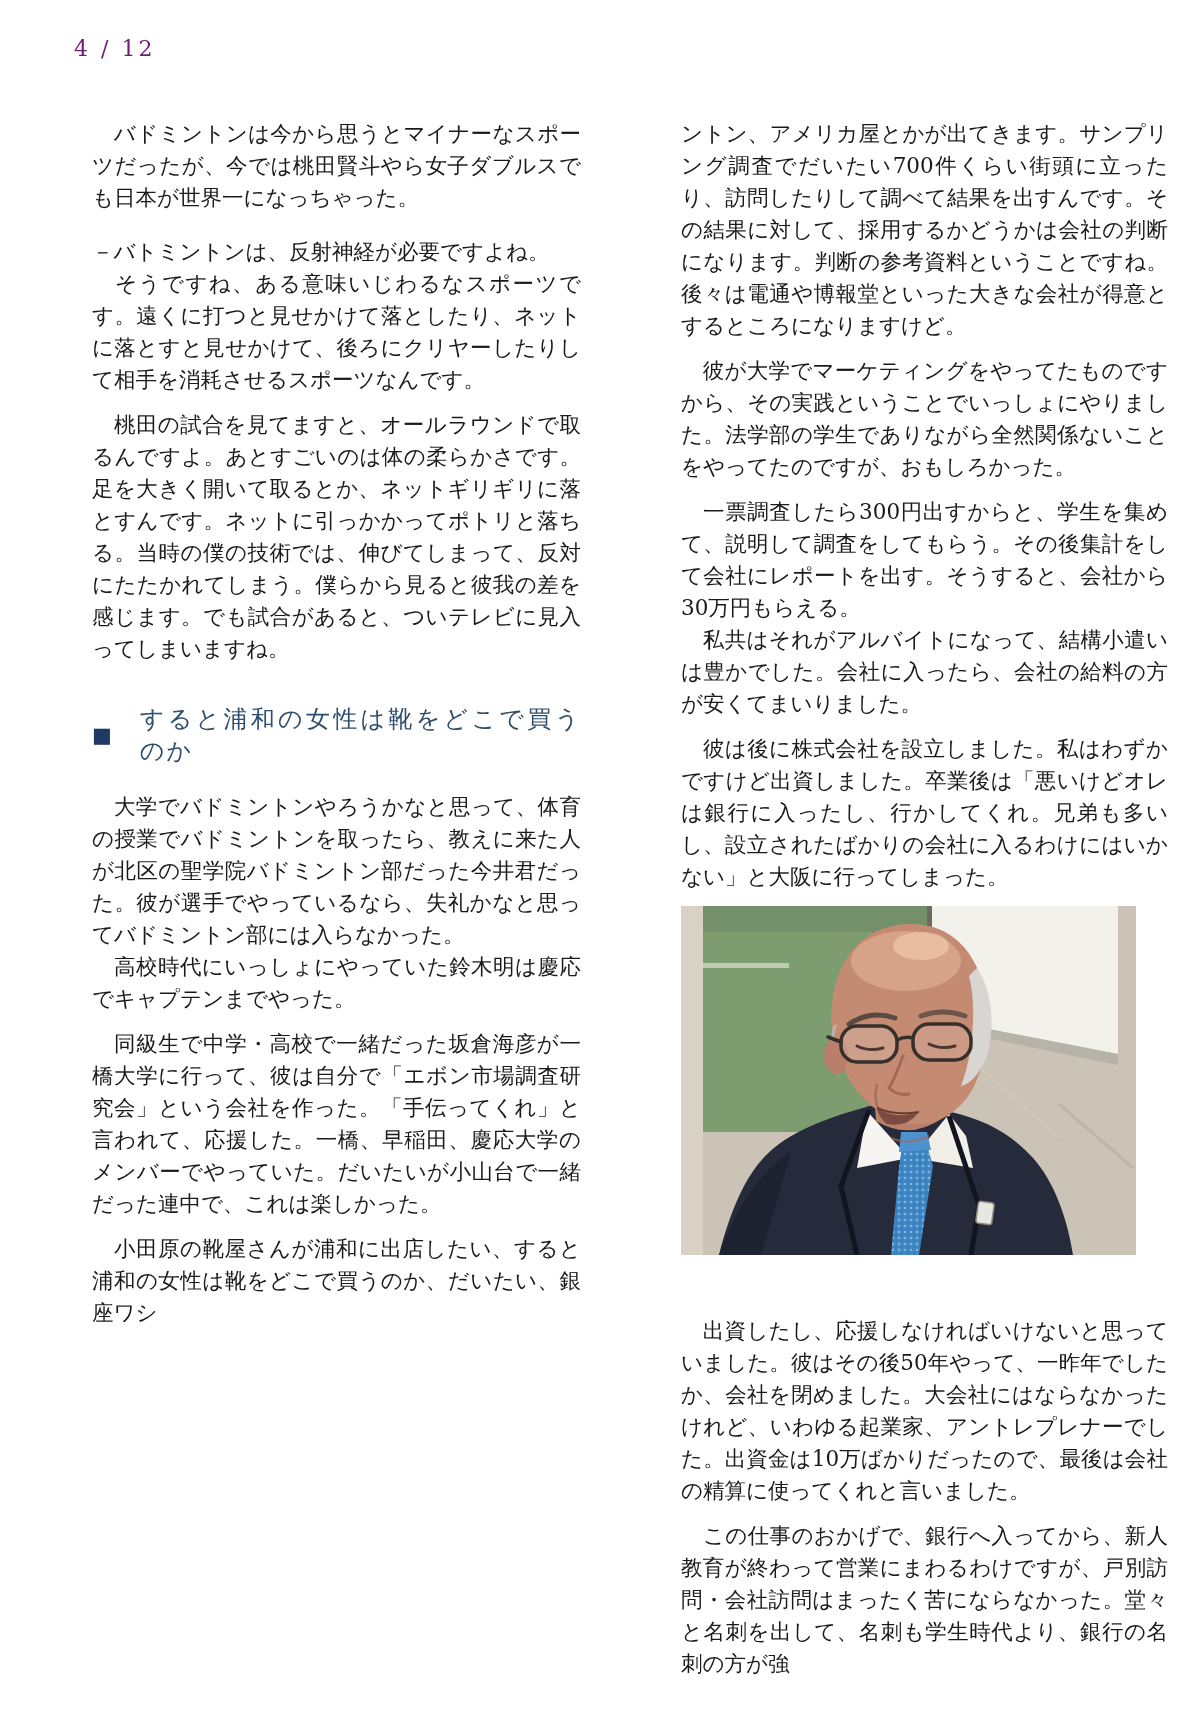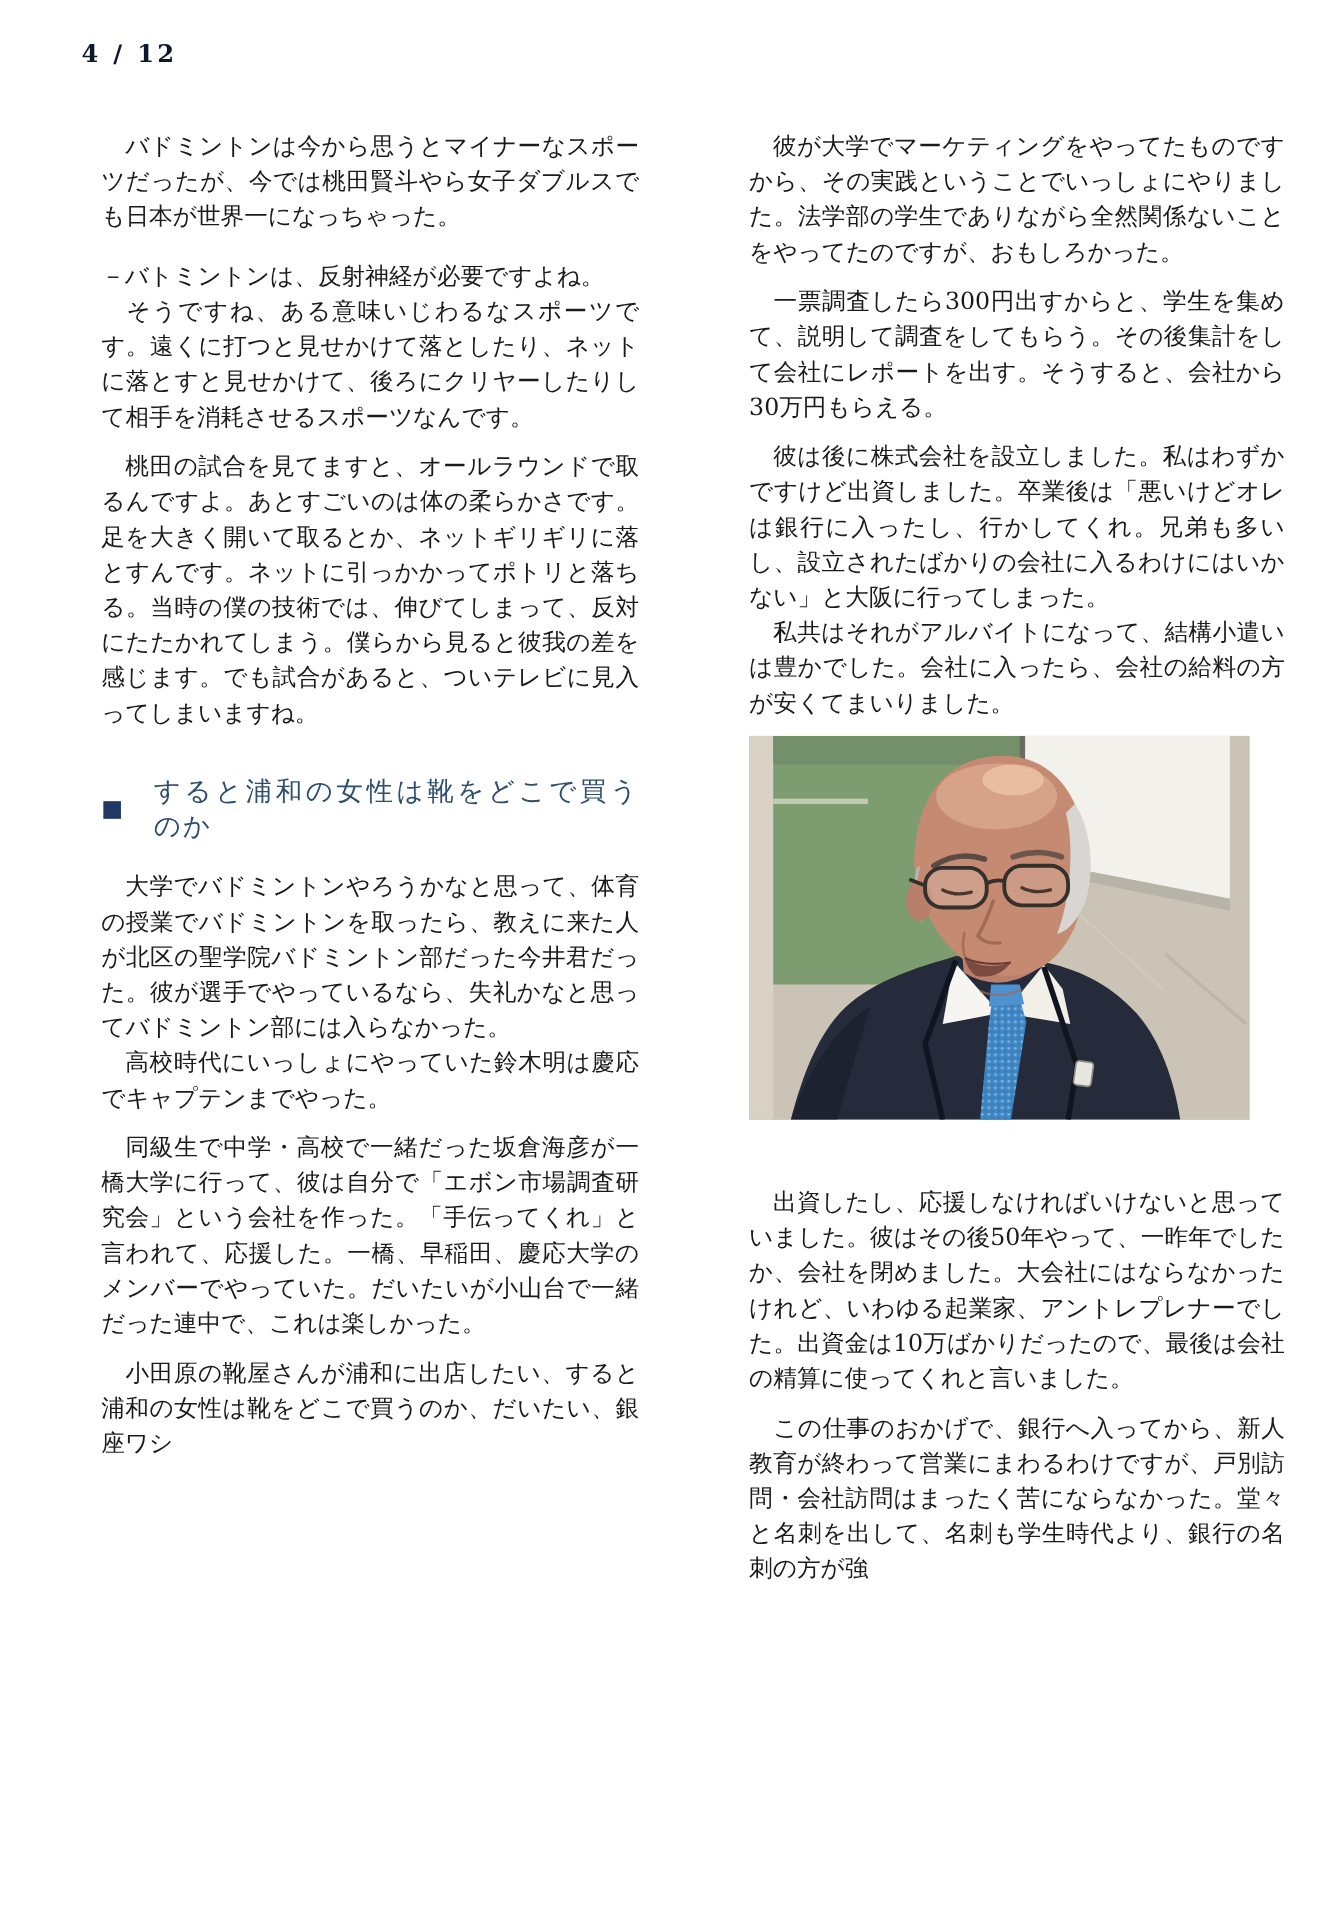--- a/index.html
+++ b/index.html
@@ -14,23 +14,22 @@
     overflow: hidden;
     font-family: "DejaVu Serif", serif;
     color: #1a1a1a;
   }
   .page-header {
     position: absolute;
     left: 74px;
     top: 36px;
     font-size: 22px;
     letter-spacing: 3px;
-    color: #0f172a;
+    color: #701a75;
     font-family: "DejaVu Serif", serif;
-    font-weight: bold;
   }
   .column {
     position: absolute;
     top: 118px;
     font-size: 21.5px;
     line-height: 32px;
     text-align: justify;
     word-break: break-all;
     overflow-wrap: anywhere;
     margin-left: 35px;
@@ -86,24 +85,25 @@
     <span>すると浦和の女性は靴をどこで買うのか</span>
   </h2>
 
   <p class="para">　大学でバドミントンやろうかなと思って、体育の授業でバドミントンを取ったら、教えに来た人が北区の聖学院バドミントン部だった今井君だった。彼が選手でやっているなら、失礼かなと思ってバドミントン部には入らなかった。</p>
   <p class="para tight">　高校時代にいっしょにやっていた鈴木明は慶応でキャプテンまでやった。</p>
   <p class="para">　同級生で中学・高校で一緒だった坂倉海彦が一橋大学に行って、彼は自分で「エボン市場調査研究会」という会社を作った。「手伝ってくれ」と言われて、応援した。一橋、早稲田、慶応大学のメンバーでやっていた。だいたいが小山台で一緒だった連中で、これは楽しかった。</p>
   <p class="para">　小田原の靴屋さんが浦和に出店したい、すると浦和の女性は靴をどこで買うのか、だいたい、銀座ワシ</p>
 </div>
 
 <div class="column right">
+  <p class="para">ントン、アメリカ屋とかが出てきます。サンプリング調査でだいたい700件くらい街頭に立ったり、訪問したりして調べて結果を出すんです。その結果に対して、採用するかどうかは会社の判断になります。判断の参考資料ということですね。後々は電通や博報堂といった大きな会社が得意とするところになりますけど。</p>
   <p class="para">　彼が大学でマーケティングをやってたものですから、その実践ということでいっしょにやりました。法学部の学生でありながら全然関係ないことをやってたのですが、おもしろかった。</p>
   <p class="para">　一票調査したら300円出すからと、学生を集めて、説明して調査をしてもらう。その後集計をして会社にレポートを出す。そうすると、会社から30万円もらえる。</p>
+  <p class="para tight">　私共はそれがアルバイトになって、結構小遣いは豊かでした。会社に入ったら、会社の給料の方が安くてまいりました。</p>
   <p class="para">　彼は後に株式会社を設立しました。私はわずかですけど出資しました。卒業後は「悪いけどオレは銀行に入ったし、行かしてくれ。兄弟も多いし、設立されたばかりの会社に入るわけにはいかない」と大阪に行ってしまった。</p>
-  <p class="para tight">　私共はそれがアルバイトになって、結構小遣いは豊かでした。会社に入ったら、会社の給料の方が安くてまいりました。</p>
 
   <figure class="photo">
     <svg width="455" height="349" viewBox="0 0 455 349" xmlns="http://www.w3.org/2000/svg">
       <defs>
         <pattern id="tiedots" width="6" height="6" patternUnits="userSpaceOnUse">
           <circle cx="2" cy="2" r="1.2" fill="#bfdcf0"></circle>
           <circle cx="5" cy="5" r="1" fill="#2a6aa5"></circle>
         </pattern>
       </defs>
 

